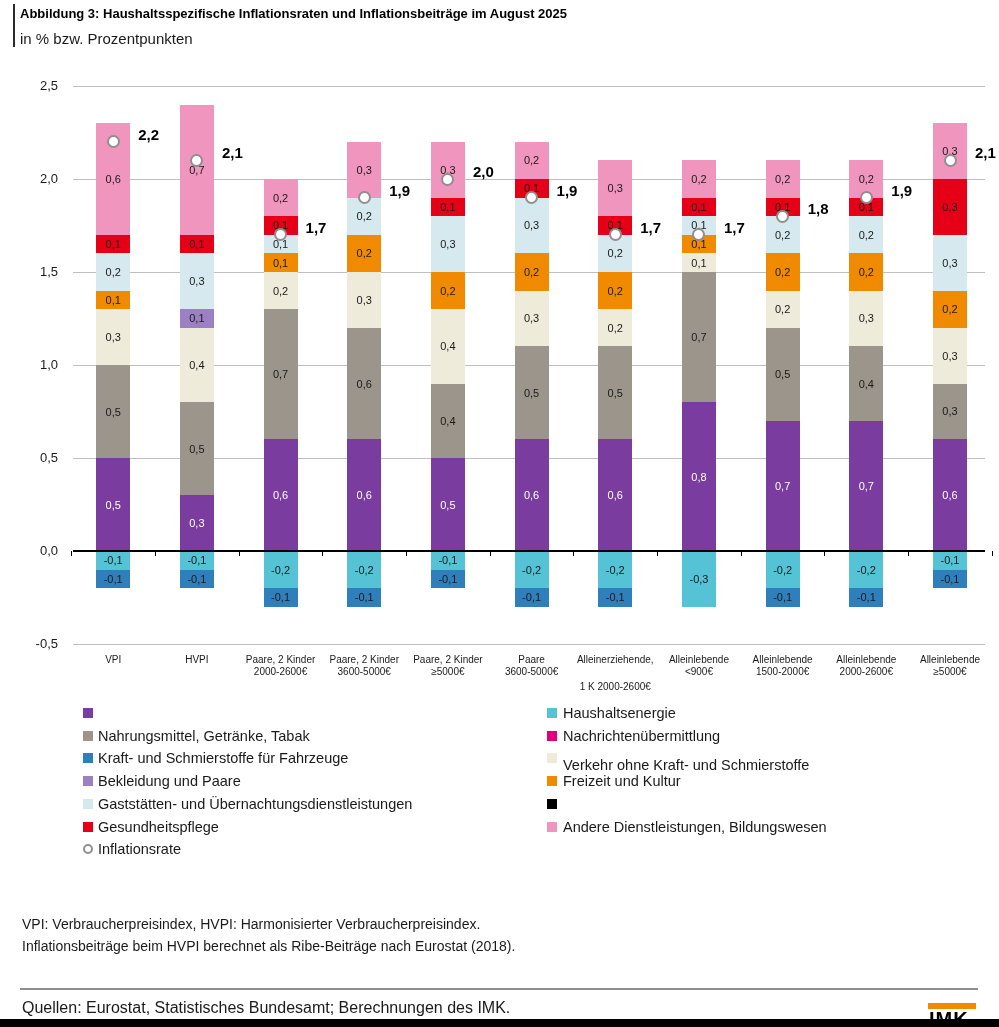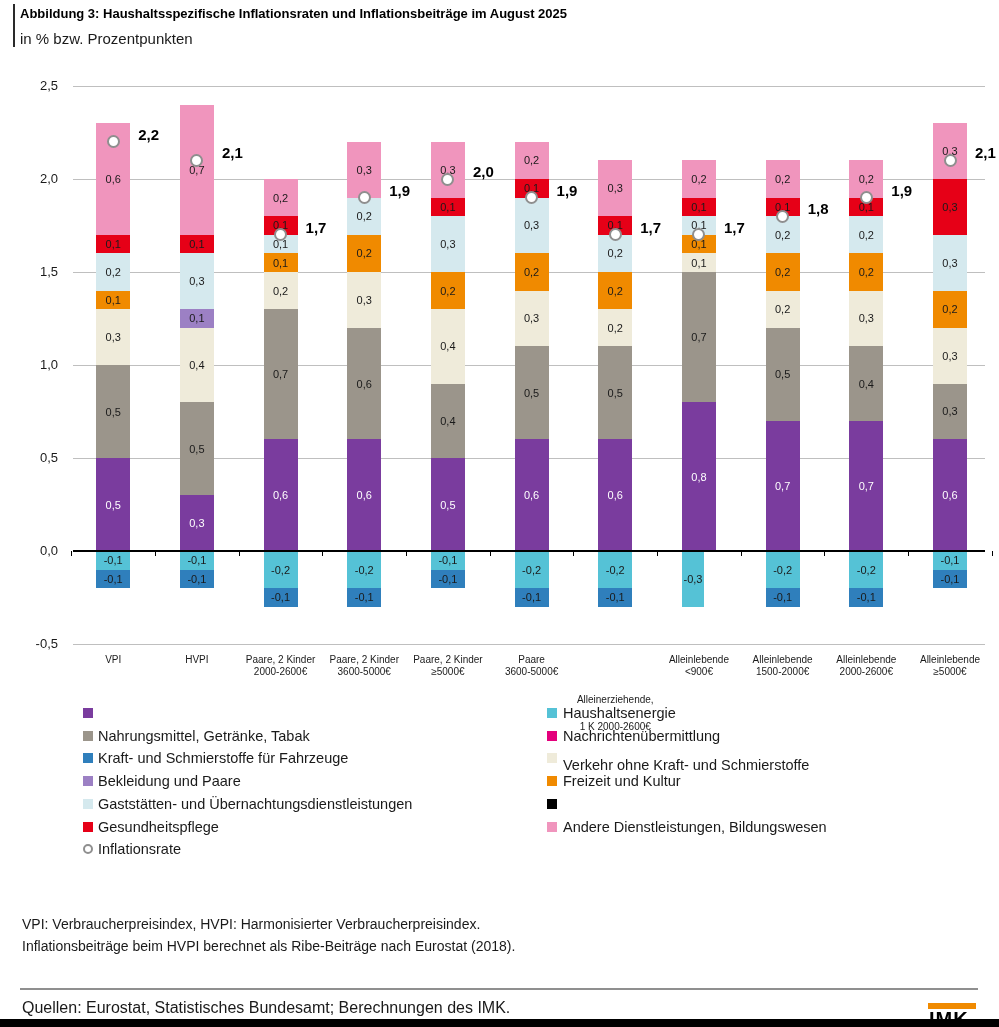--- a/index.html
+++ b/index.html
@@ -269,21 +269,21 @@
       </div>
       <div style="position: absolute; left: 598.28px; top: 551px; width: 34px; height: 37.2px; background: rgb(85, 194, 214); z-index: 2;">
         <div style="position: absolute; left: 0px; top: 0px; width: 100%; height: 100%; display: flex; align-items: center; justify-content: center; font-size: 11px; color: rgb(26, 26, 26);">-0,2</div>
       </div>
       <div style="position: absolute; left: 598.28px; top: 588.2px; width: 34px; height: 18.6px; background: rgb(47, 127, 188); z-index: 2;">
         <div style="position: absolute; left: 0px; top: 0px; width: 100%; height: 100%; display: flex; align-items: center; justify-content: center; font-size: 11px; color: rgb(26, 26, 26);">-0,1</div>
       </div>
       <div style="position: absolute; left: 608.78px; top: 228.3px; width: 13px; height: 13px; border-radius: 50%; background: rgb(255, 255, 255); border: 2px solid rgb(143, 143, 143); box-sizing: border-box; z-index: 6;"></div>
       <div style="position: absolute; left: 640.28px; top: 218.8px; font-size: 15px; font-weight: bold; color: rgb(0, 0, 0); z-index: 6;">1,7</div>
       <div style="position: absolute; left: 569.28px; top: 654px; width: 92px; text-align: center; font-size: 10px; line-height: 12px; color: rgb(26, 26, 26);">
-        <div style="position: static; margin-top: 40px;">Alleinerziehende,</div>
+        <div style="position: static;">Alleinerziehende,</div>
         <div style="position: static; margin-top: 15px;">1 K 2000-2600€</div>
       </div>
       <div style="position: absolute; left: 681.96px; top: 402.2px; width: 34px; height: 148.8px; background: rgb(122, 60, 158); z-index: 2;">
         <div style="position: absolute; left: 0px; top: 0px; width: 100%; height: 100%; display: flex; align-items: center; justify-content: center; font-size: 11px; color: rgb(255, 255, 255);">0,8</div>
       </div>
       <div style="position: absolute; left: 681.96px; top: 272px; width: 34px; height: 130.2px; background: rgb(155, 149, 139); z-index: 2;">
         <div style="position: absolute; left: 0px; top: 0px; width: 100%; height: 100%; display: flex; align-items: center; justify-content: center; font-size: 11px; color: rgb(26, 26, 26);">0,7</div>
       </div>
       <div style="position: absolute; left: 681.96px; top: 253.4px; width: 34px; height: 18.6px; background: rgb(239, 235, 218); z-index: 2;">
         <div style="position: absolute; left: 0px; top: 0px; width: 100%; height: 100%; display: flex; align-items: center; justify-content: center; font-size: 11px; color: rgb(26, 26, 26);">0,1</div>
@@ -293,21 +293,21 @@
       </div>
       <div style="position: absolute; left: 681.96px; top: 216.2px; width: 34px; height: 18.6px; background: rgb(213, 233, 238); z-index: 2;">
         <div style="position: absolute; left: 0px; top: 0px; width: 100%; height: 100%; display: flex; align-items: center; justify-content: center; font-size: 11px; color: rgb(26, 26, 26);">0,1</div>
       </div>
       <div style="position: absolute; left: 681.96px; top: 197.6px; width: 34px; height: 18.6px; background: rgb(230, 0, 23); z-index: 2;">
         <div style="position: absolute; left: 0px; top: 0px; width: 100%; height: 100%; display: flex; align-items: center; justify-content: center; font-size: 11px; color: rgb(26, 26, 26);">0,1</div>
       </div>
       <div style="position: absolute; left: 681.96px; top: 160.4px; width: 34px; height: 37.2px; background: rgb(240, 149, 189); z-index: 2;">
         <div style="position: absolute; left: 0px; top: 0px; width: 100%; height: 100%; display: flex; align-items: center; justify-content: center; font-size: 11px; color: rgb(26, 26, 26);">0,2</div>
       </div>
-      <div style="position: absolute; left: 681.96px; top: 551px; width: 22px; height: 55.8px; background: rgb(85, 194, 214); z-index: 2;">
+      <div style="position: absolute; left: 681.96px; top: 551px; width: 34px; height: 55.8px; background: rgb(85, 194, 214); z-index: 2;">
         <div style="position: absolute; left: 0px; top: 0px; width: 100%; height: 100%; display: flex; align-items: center; justify-content: center; font-size: 11px; color: rgb(26, 26, 26);">-0,3</div>
       </div>
       <div style="position: absolute; left: 692.46px; top: 228.3px; width: 13px; height: 13px; border-radius: 50%; background: rgb(255, 255, 255); border: 2px solid rgb(143, 143, 143); box-sizing: border-box; z-index: 6;"></div>
       <div style="position: absolute; left: 723.96px; top: 218.8px; font-size: 15px; font-weight: bold; color: rgb(0, 0, 0); z-index: 6;">1,7</div>
       <div style="position: absolute; left: 652.96px; top: 654px; width: 92px; text-align: center; font-size: 10px; line-height: 12px; color: rgb(26, 26, 26);">
         <div style="position: static;">Alleinlebende</div>
         <div style="position: static;">&lt;900€</div>
       </div>
       <div style="position: absolute; left: 765.64px; top: 420.8px; width: 34px; height: 130.2px; background: rgb(122, 60, 158); z-index: 2;">
         <div style="position: absolute; left: 0px; top: 0px; width: 100%; height: 100%; display: flex; align-items: center; justify-content: center; font-size: 11px; color: rgb(255, 255, 255);">0,7</div>

